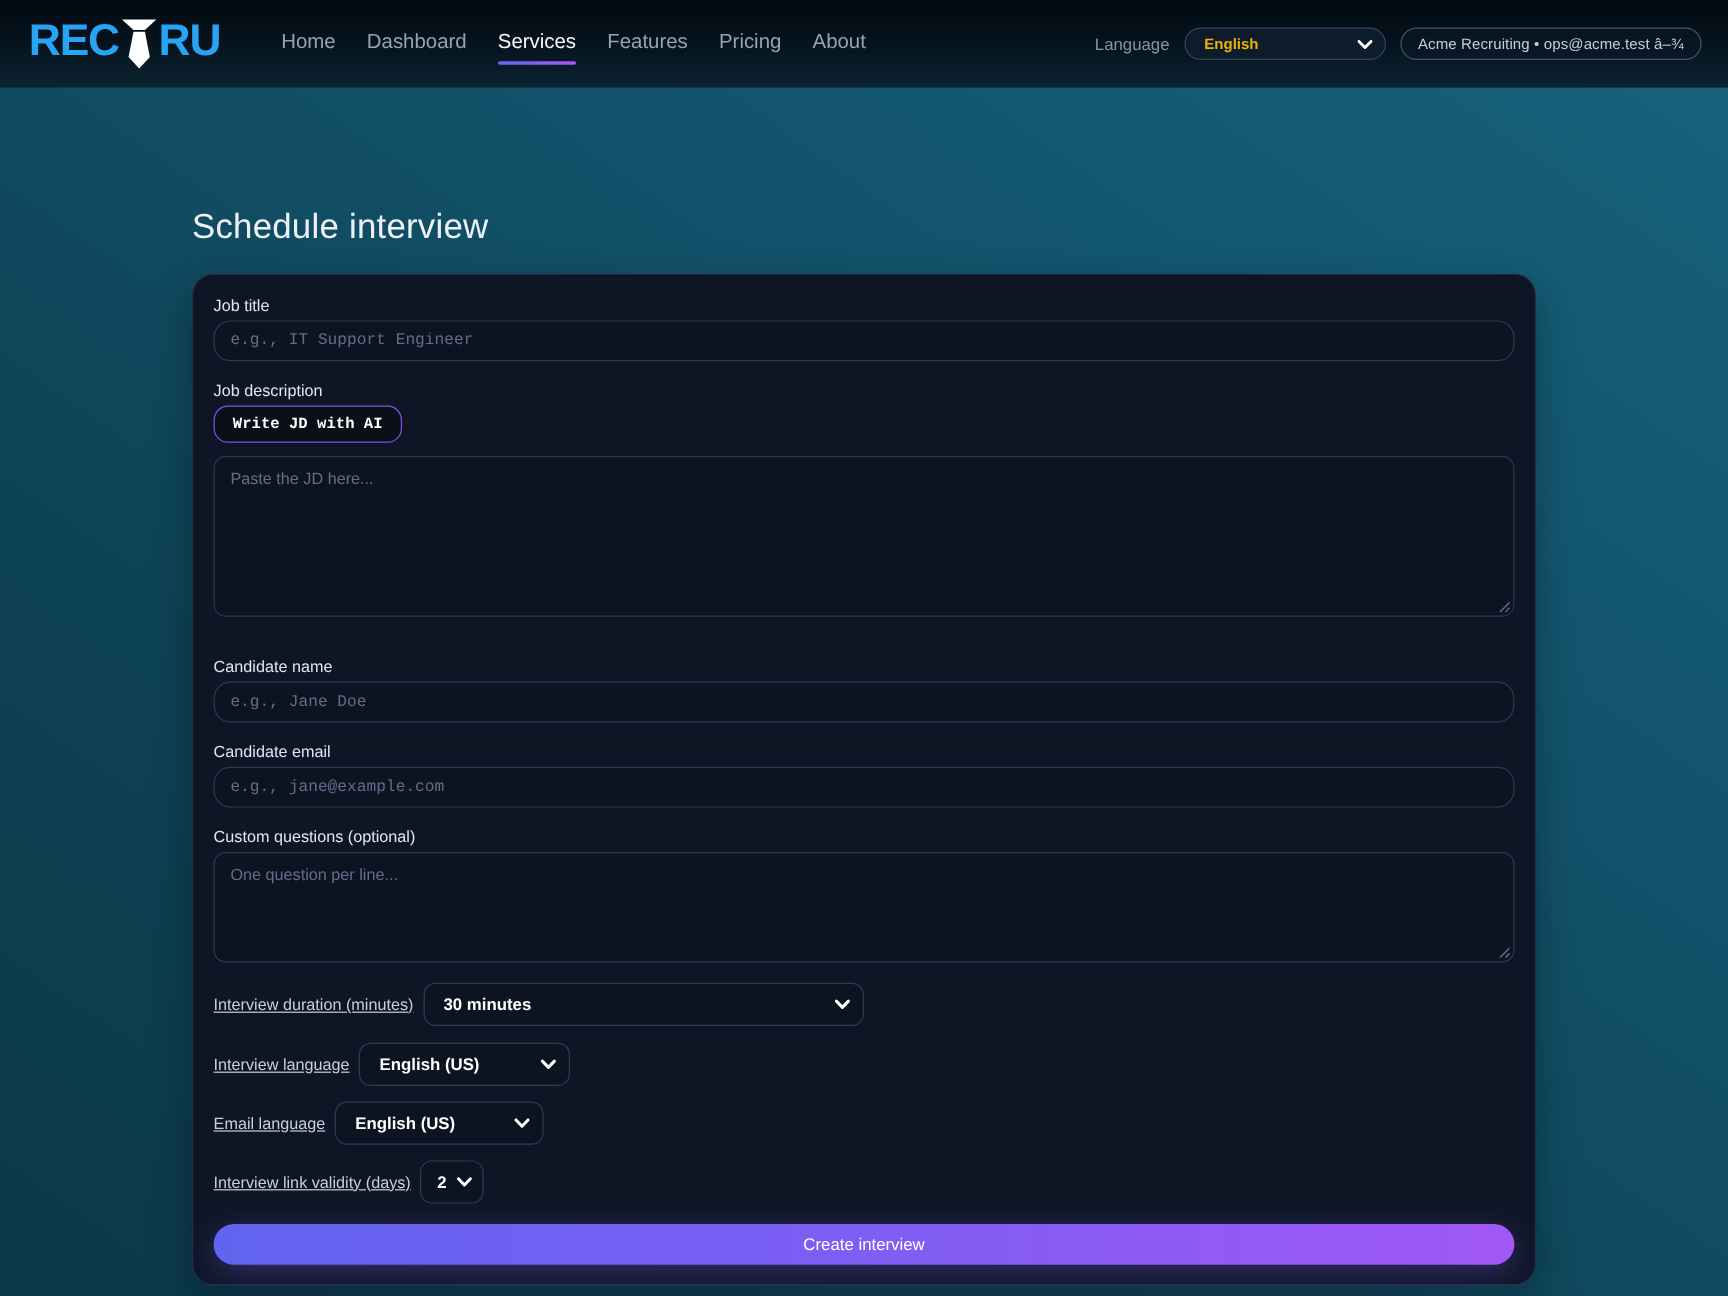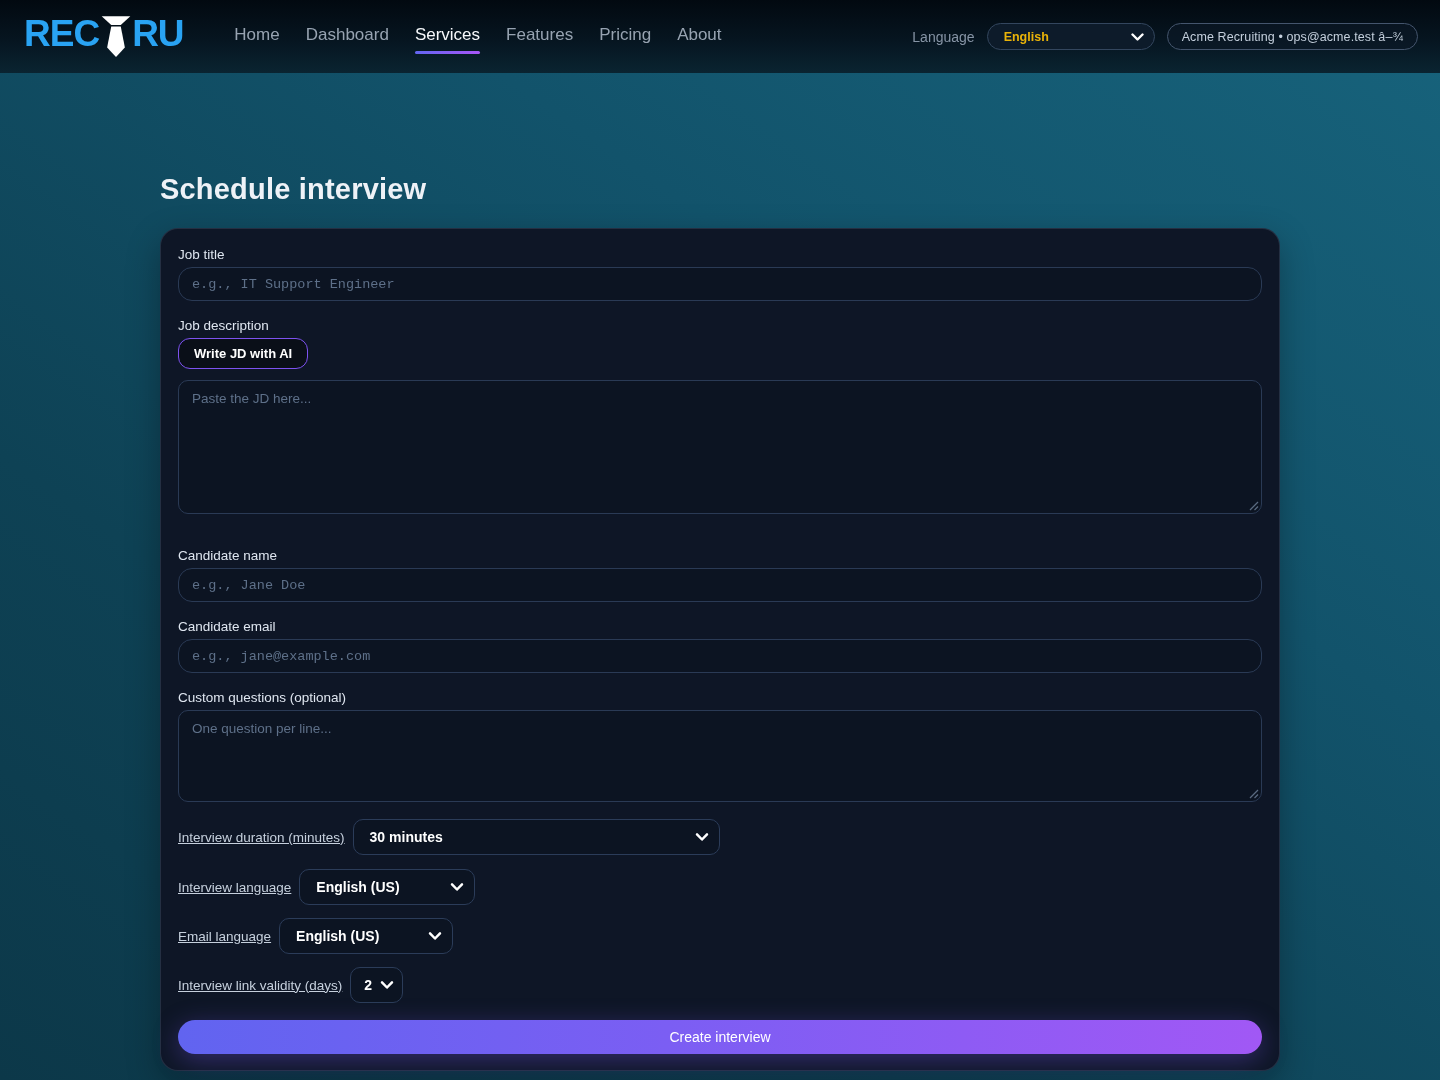--- a/index.html
+++ b/index.html
@@ -37,21 +37,21 @@
   .lang-select .val { font-size:12.5px; font-weight:700; color:#eab308; }
   .chev { position:absolute; right:10px; top:50%; transform:translateY(-50%); pointer-events:none; }
   .account-badge {
     height:27px; border-radius:14px; border:1px solid #44556d; background:rgba(13,26,40,.55);
     display:flex; align-items:center; padding:0 14px; font-size:12.5px; color:#c4cfdc; cursor:pointer;
     letter-spacing:.1px;
   }
 
   
   .content { width:1120px; margin:0 auto; }
-  .page-title { margin-top:100px; font-size:29px; font-weight:700; color:#eef2f7; letter-spacing:.2px; }
+  .page-title { margin-top:100px; font-size:29px; font-weight:400; color:#eef2f7; letter-spacing:.2px; }
 
   .card {
     margin-top:22px; background:#0e1626; border:1px solid rgba(141,163,192,.18);
     border-radius:18px; padding:18px 17px 16px 17px;
     box-shadow:0 12px 34px rgba(0,0,0,.30);
   }
 
   .field-label { display:block; font-size:13.5px; color:#dfe6f0; margin-bottom:5px; }
   .text-input {
     width:100%; height:34px; background:#0c1422; border:1px solid #2a3a55; border-radius:14px;
@@ -66,21 +66,21 @@
     font-family:"Liberation Sans","DejaVu Sans",sans-serif;
   }
   .grip { position:absolute; right:3px; bottom:3px; pointer-events:none; }
 
   .mb17 { margin-bottom:17px; }
   .mb19 { margin-bottom:34px; }
 
   .ai-btn {
     display:inline-block; margin:3px 0 11px 0; padding:7px 15px; border-radius:12px;
     background:#0a0f18; border:1.5px solid #7d52f0; color:#ffffff; font-size:13px; font-weight:700;
-    cursor:pointer; font-family:Liberation Sans, sans-serif;
+    cursor:pointer; font-family:Liberation Mono, monospace;
   }
 
   .select-row { display:flex; align-items:center; gap:8px; margin-bottom:13px; }
   .select-row-label { font-size:13.5px; color:#c6d0dd;text-decoration:underline; }
   .fake-select {
     position:relative; height:36px; border-radius:10px; background:#0c1422; border:1px solid #2b3c59;
     display:flex; align-items:center; padding:0 34px 0 16px; cursor:pointer;
   }
   .fake-select .val { font-size:14px; font-weight:700; color:#ffffff; white-space:nowrap; }
   .w-duration { width:367px; }

